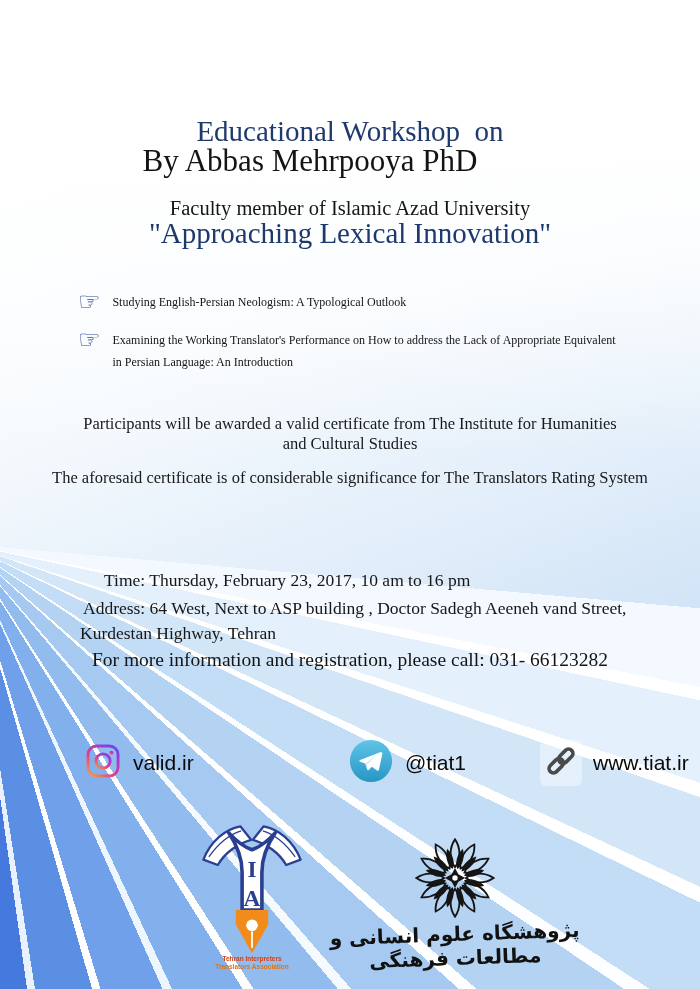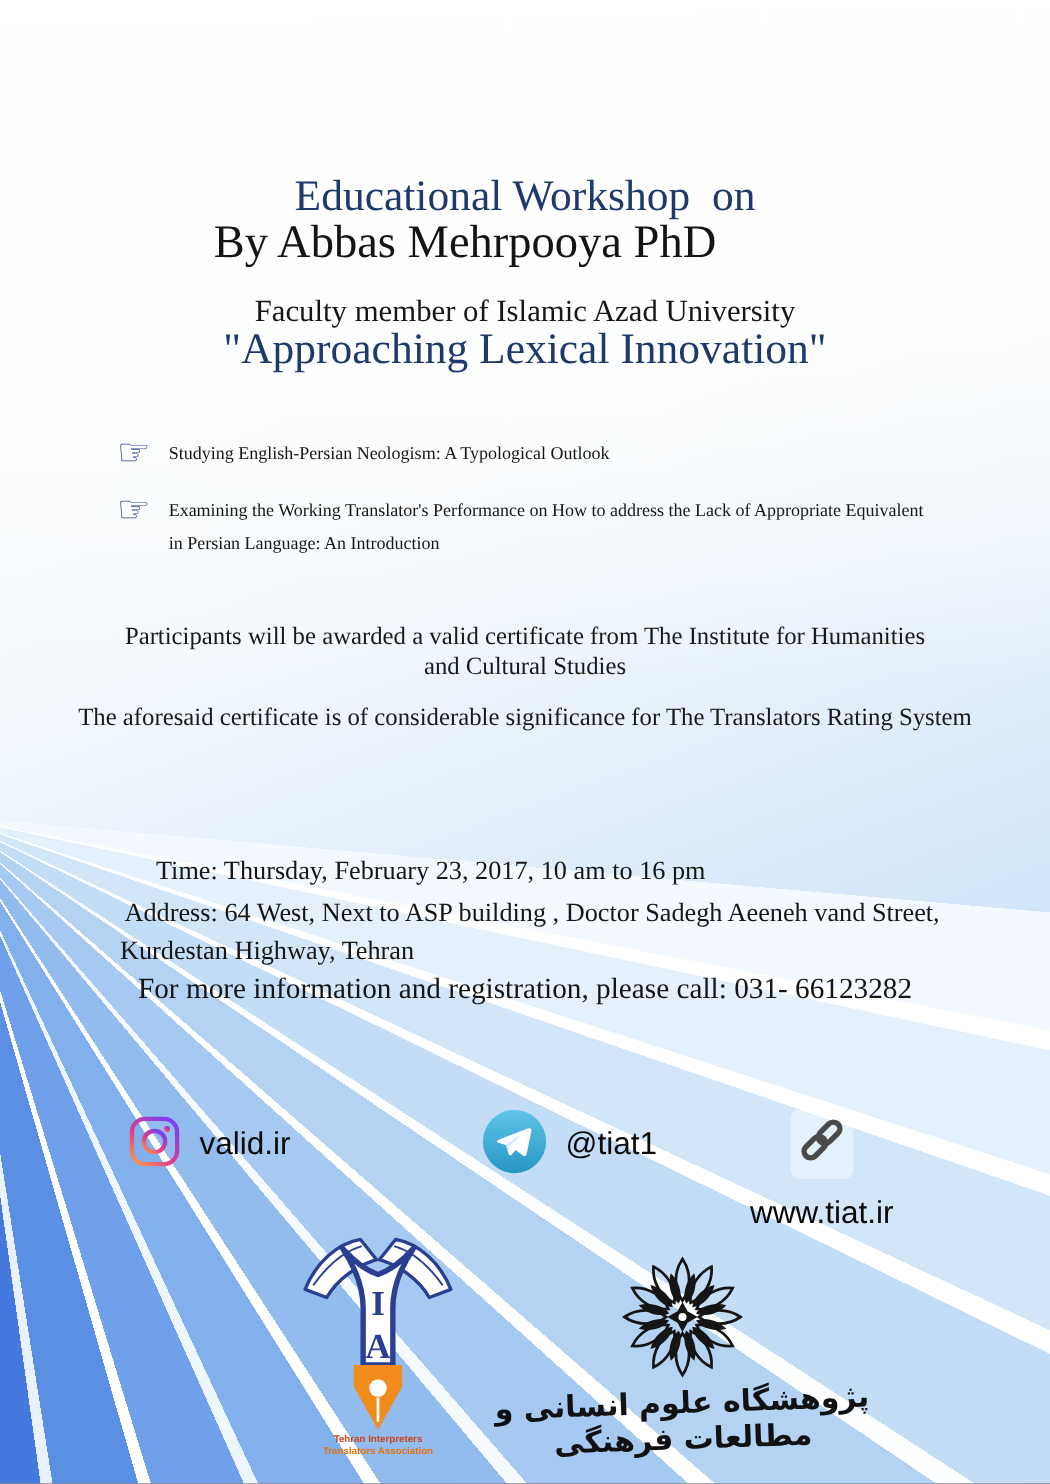--- a/index.html
+++ b/index.html
@@ -66,22 +66,22 @@
   .call{
     left:0;width:700px;top:649px;
     text-align:center;color:#141414;font-size:19.5px;
   }
   .contact{position:absolute;display:flex;align-items:center;gap:11px;height:48px;top:739px;}
   .contact .handle{
     font-family:"Liberation Sans", sans-serif;
     font-size:21px;color:#0a0a0a;
   }
   .c-insta{left:84px;}
-  .c-tg{left:320px;}
-  .c-web{left:500px;flex-direction:column;}
+  .c-tg{left:348px;}
+  .c-web{left:540px;}
   .weblink-bg{background:rgba(255,255,255,0.4);border-radius:6px;padding:2px;}
   .tiat-logo{left:198px;top:820px;width:108px;text-align:center;}
   .tiat-caption{
     margin-top:-4px;
     font-family:"Liberation Sans", sans-serif;
     font-size:6.5px;line-height:7.5px;color:#e0730f;font-weight:bold;
   }
   .tiat-caption .l1{color:#c9431d;}
   .ihcs-logo{left:330px;top:836px;width:250px;text-align:center;}
   .ihcs-name{

